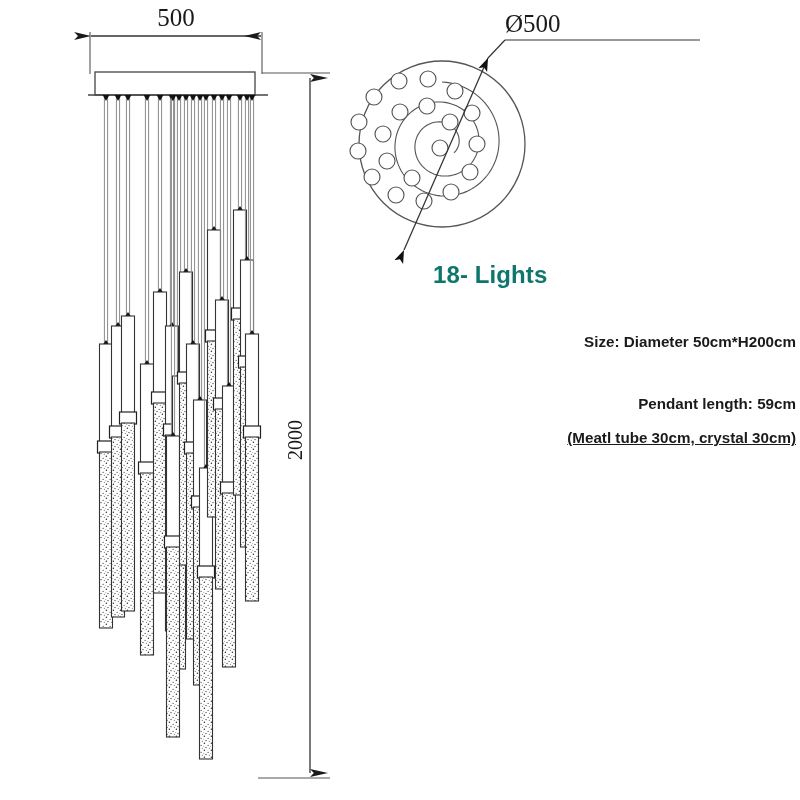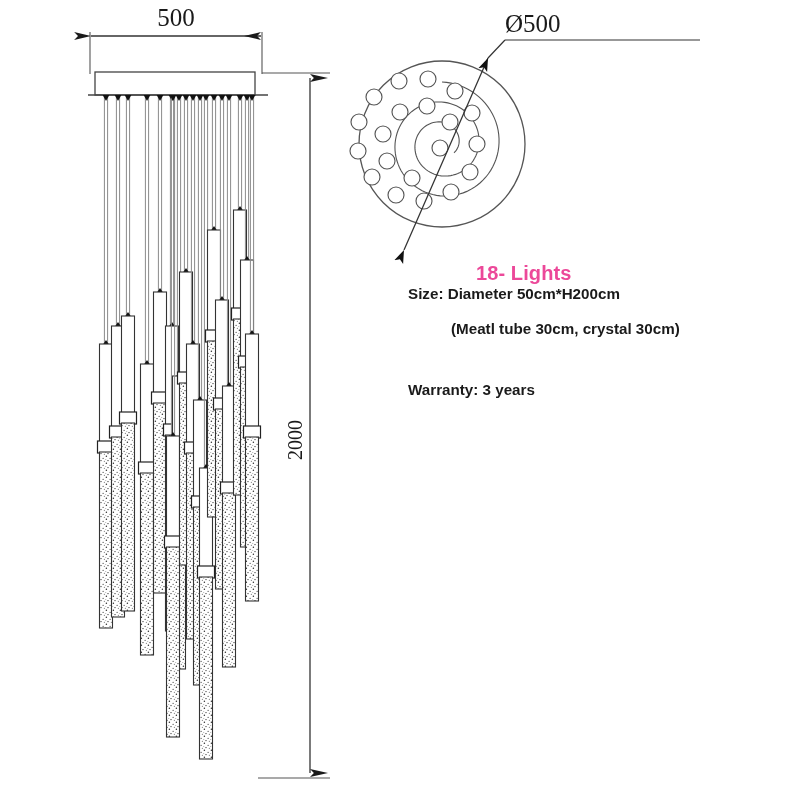--- a/index.html
+++ b/index.html
@@ -1,26 +1,26 @@
 <!DOCTYPE html>
 <html><head>
 <meta charset="utf-8">
 <style>
   html,body{margin:0;padding:0;background:#ffffff;}
   body{width:800px;height:800px;position:relative;overflow:hidden;
        font-family:"Liberation Sans",sans-serif;color:#000;}
   #stage{position:absolute;inset:0;width:800px;height:780px;}
   svg#drawing{position:absolute;left:0;top:0;width:800px;height:800px;display:block;}
   .specs{position:absolute;left:408px;top:262px;width:388px;}
-  .title{font-size:20px;font-weight:700;letter-spacing:.1px;color:#ec4899;
-         margin:0 0 0 68px;line-height:1.1;}
-  .spec-list{}
+  .title{font-size:24px;font-weight:700;letter-spacing:.1px;color:#0f766e;
+         margin:0 0 0 25px;line-height:1.1;}
+  .spec-list{margin-top:44px;text-align:right;}
   .spec-line{font-size:15.2px;font-weight:700;color:#1a1a1a;line-height:1.35;
              margin-bottom:41px;white-space:nowrap;}
-  .spec-line.sub{margin-left:43px;margin-top:-27px;margin-bottom:41px;}
+  .spec-line.sub{margin-left:43px;margin-top:-27px;margin-bottom:41px;text-decoration:underline;}
   .dim-text{font-family:"Liberation Serif",serif;font-size:25px;fill:#1a1a1a;}
   .dim-text-v{font-family:"Liberation Serif",serif;font-size:20px;fill:#1a1a1a;}
 </style>
 </head>
 <body>
 
 <div id="stage">
 
   <svg id="drawing" viewBox="0 0 800 800">
     <defs>
@@ -268,18 +268,18 @@
         <line x1="505" y1="40" x2="700" y2="40" stroke="#333" stroke-width="1.2"></line>
       </g>
       <text x="505" y="32" class="dim-text">Ø500</text>
     </g>
   </svg>
 
   <div class="specs">
     <h1 class="title">18- Lights</h1>
     <div class="spec-list" id="spec-list">
         <div class="spec-line">Size: Diameter 50cm*H200cm</div>
+        <div class="spec-line">Pendant length: 59cm</div>
         <div class="spec-line sub">(Meatl tube 30cm, crystal 30cm)</div>
-        <div class="spec-line">Warranty: 3 years</div>
       </div>
   </div>
 
 </div>
 
 </body></html>

